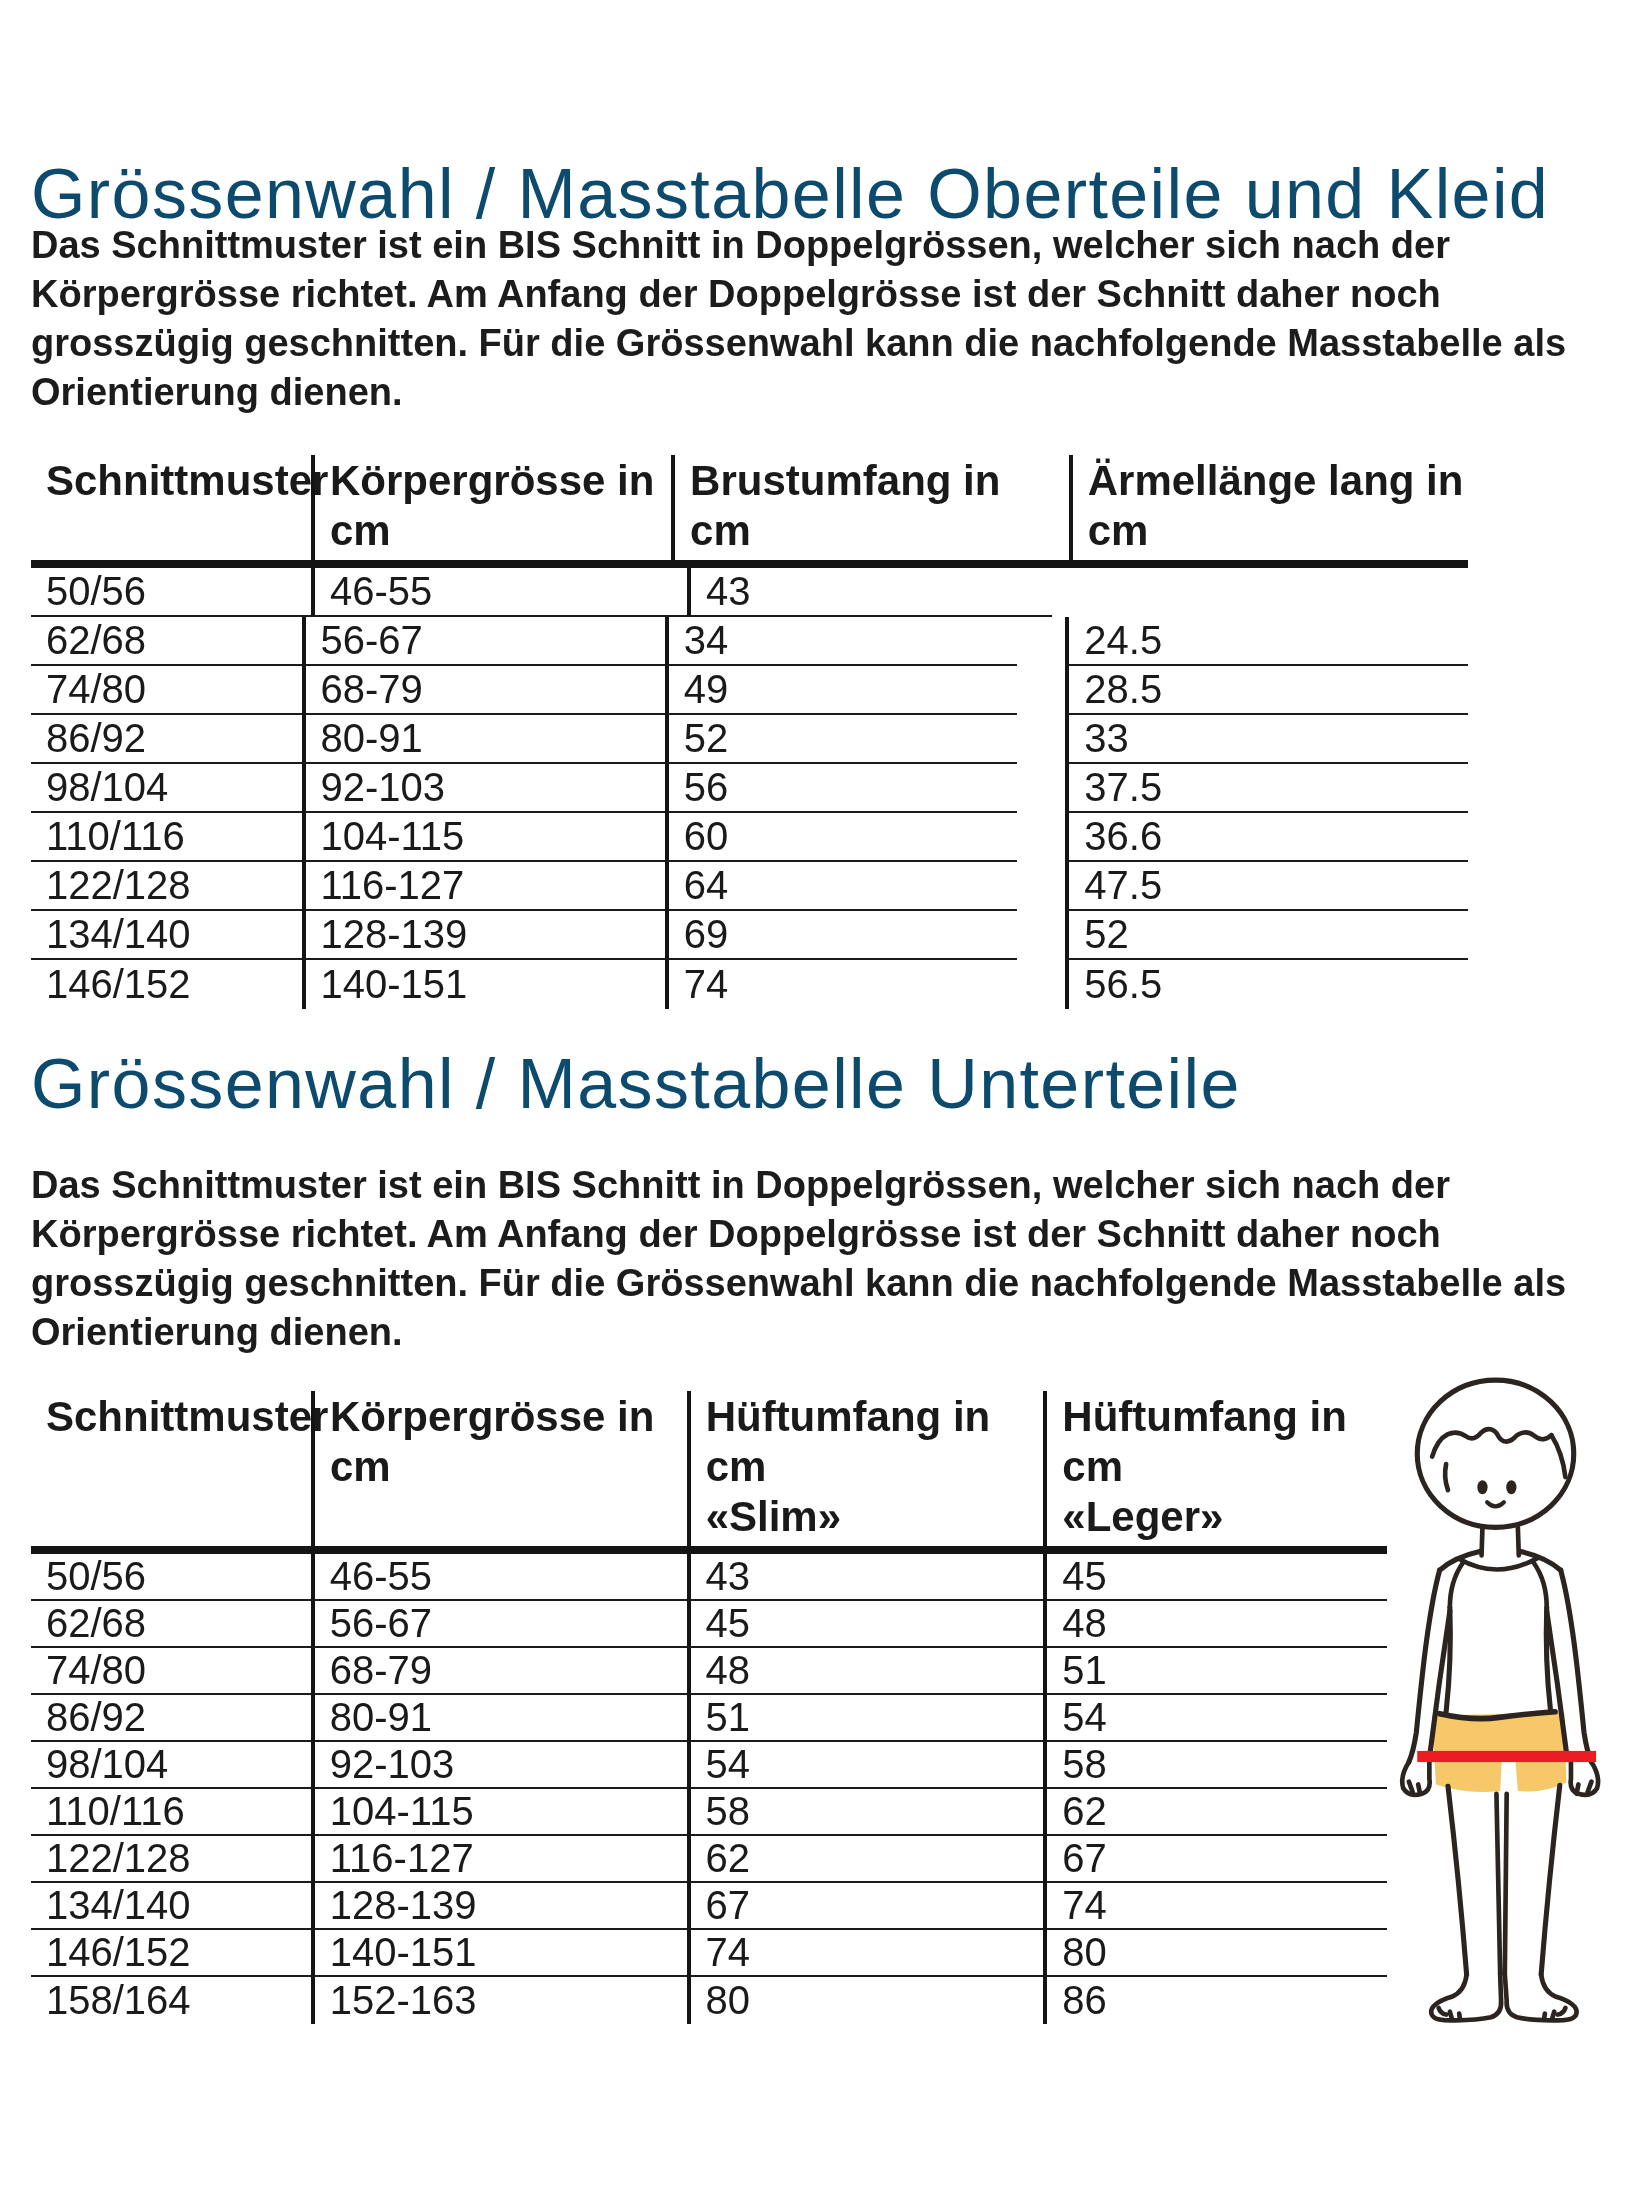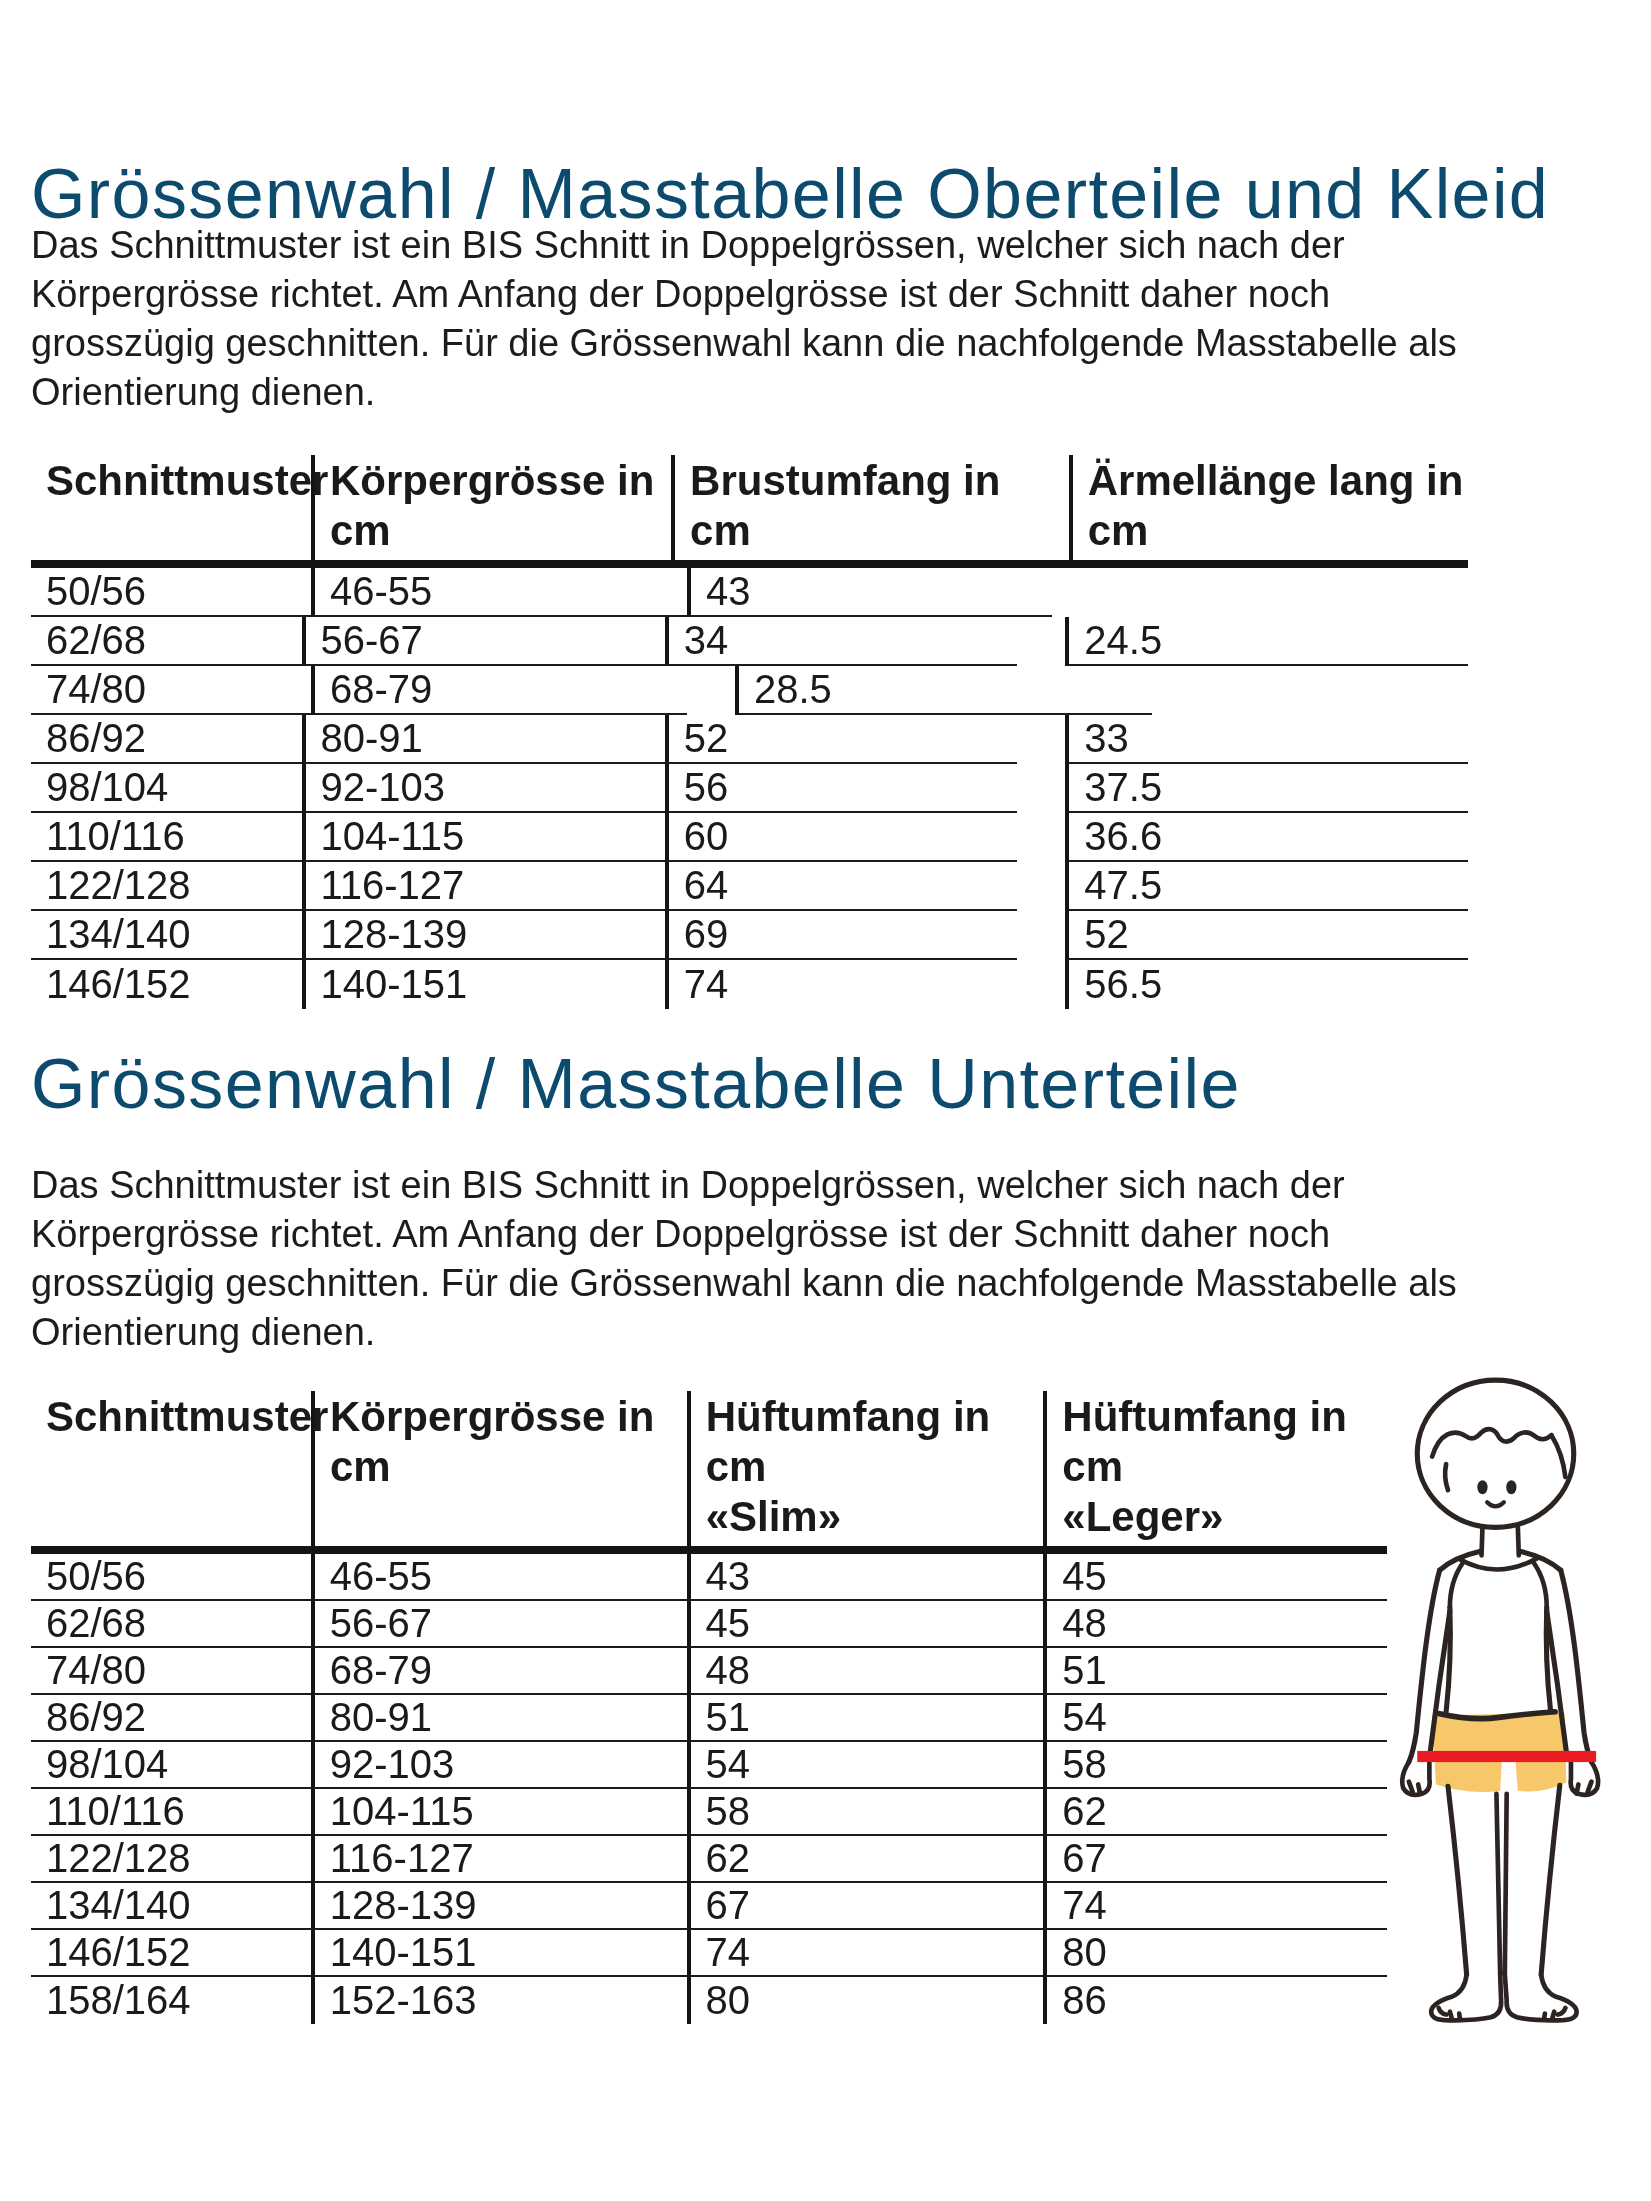--- a/index.html
+++ b/index.html
@@ -7,21 +7,21 @@
     width:1652px;height:2202px;position:relative;overflow:hidden;
     font-family:"Liberation Sans","DejaVu Sans",sans-serif;color:#1a1a1a;
   }
   .title{
     position:absolute;left:31px;
     font-size:70px;line-height:75px;font-weight:300;color:#0c4a6e;
     letter-spacing:1.4px;white-space:nowrap;
   }
   #title-1{top:110px;}
   #title-2{top:1000px;}
-  .intro{position:absolute;left:31px;font-size:38px;line-height:49px;color:#1c1c1c;}
+  .intro{position:absolute;left:31px;font-size:38px;line-height:49px;color:#1c1c1c;font-weight:bold;}
   #intro-1{top:221px;}
   #intro-2{top:1161px;}
   .intro .line{white-space:nowrap;}
 
   .sizetable{position:absolute;left:31px;}
   #table-1{top:455px;width:1437px;}
   #table-2{top:1391px;width:1356px;}
   .thead{display:flex;border-bottom:8.4px solid #141414;}
   .th{
     box-sizing:border-box;font-weight:bold;font-size:42px;line-height:50px;
@@ -82,20 +82,21 @@
         </div>
         <div class="tr">
           <div class="td c0">62/68</div>
           <div class="td c1">56-67</div>
           <div class="td c2">34</div>
           <div class="td c3">24.5</div>
         </div>
         <div class="tr">
           <div class="td c0">74/80</div>
           <div class="td c1">68-79</div>
+          <div class="td c2">49</div>
           <div class="td c3">28.5</div>
         </div>
         <div class="tr">
           <div class="td c0">86/92</div>
           <div class="td c1">80-91</div>
           <div class="td c2">52</div>
           <div class="td c3">33</div>
         </div>
         <div class="tr">
           <div class="td c0">98/104</div>

